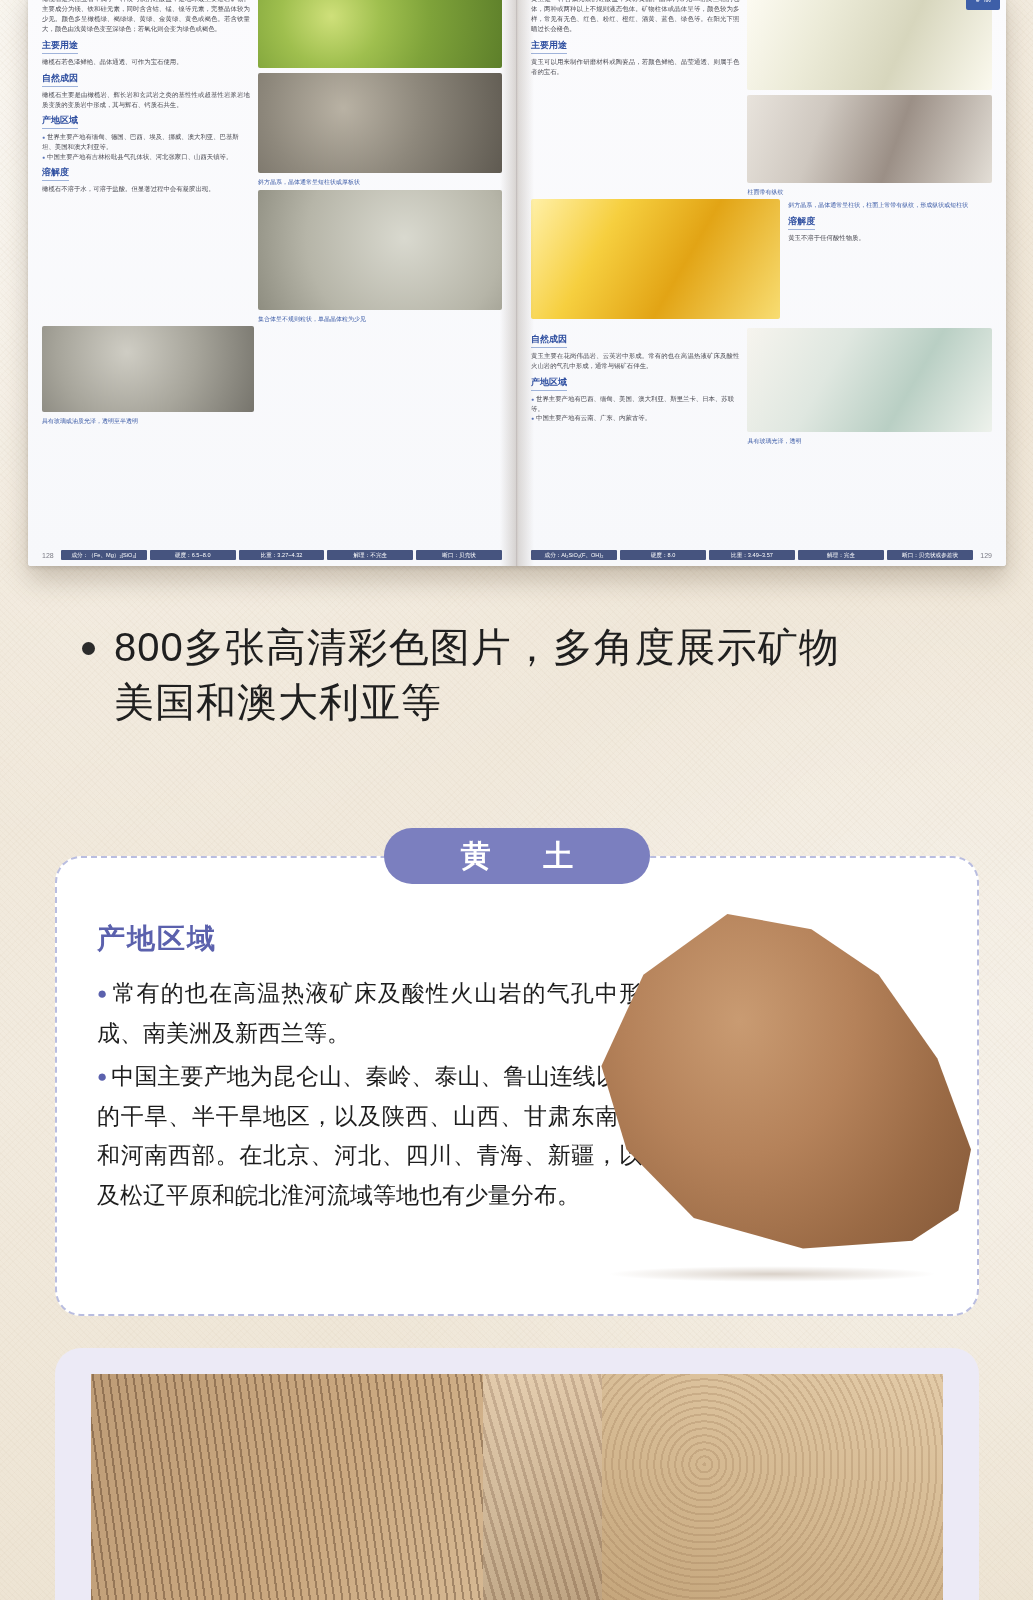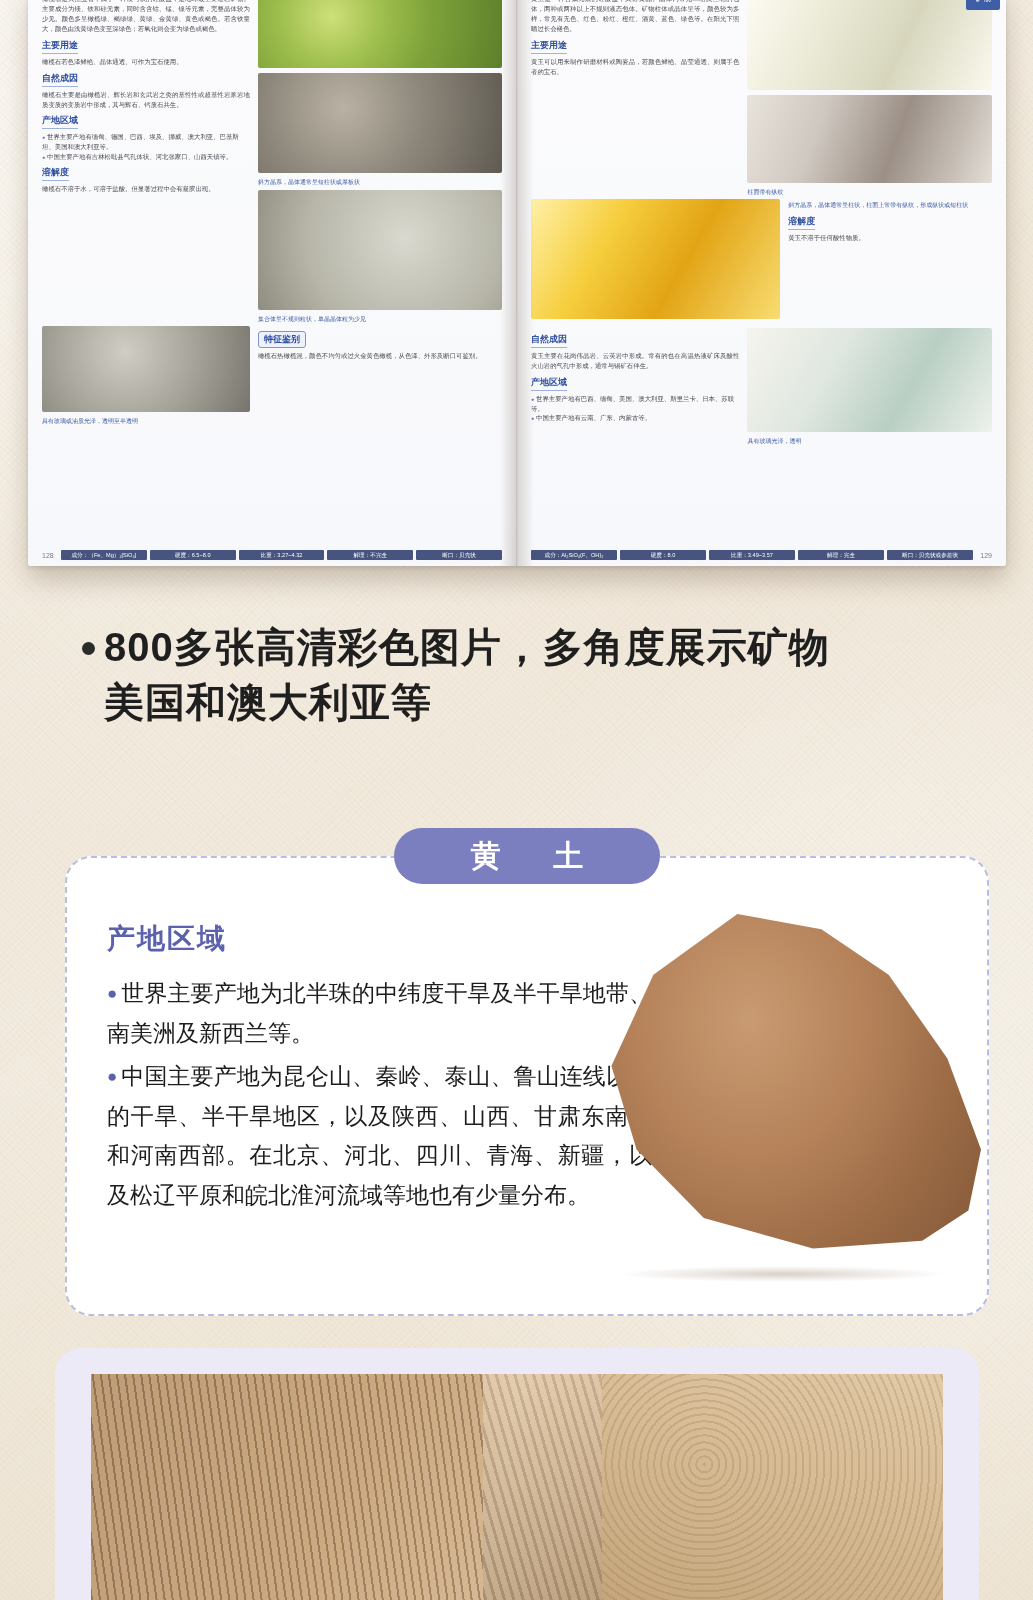--- a/index.html
+++ b/index.html
@@ -159,32 +159,32 @@
     position: absolute;
     left: 74px; top: 620px;
     width: 890px;
   }
   .headline .dot {
     position: absolute; left: 8px; top: 22px;
     width: 13px; height: 13px; border-radius: 50%;
     background: #2b2b2b;
   }
   .headline .txt {
-    margin-left: 30px;
+    margin-left: 40px;
     font-size: 40px;
     line-height: 1.38;
-    font-weight: bold;
+    font-weight: normal;
     color: #1f1f1f;
     letter-spacing: 1px;
   }
 
   
   .section {
     position: absolute;
-    left: 65px; top: 828px;
+    left: 55px; top: 828px;
     width: 924px;
   }
   .title-pill {
     position: relative;
     margin: 0 auto;
     width: 266px; height: 56px;
     background: #7b7fbf;
     border-radius: 28px;
     color: #fff;
     font-size: 30px;
@@ -311,24 +311,20 @@
             <div class="photo ph-granite" style="height:120px;margin-top:4px"></div>
             <div class="caption">集合体呈不规则粒状，单晶晶体粒为少见</div>
           </div>
         </div>
 
         <div style="display:flex;gap:8px;margin-top:2px">
           <div style="width:46%">
             <div class="photo ph-gray-porous" style="height:86px"></div>
             <div class="caption">具有玻璃或油质光泽，透明至半透明</div>
           </div>
-          <div style="width:54%">
-            <div class="mini-title boxed">特征鉴别</div>
-            <div class="mini-body">橄榄石热橄榄混，颜色不均匀或过火金黄色橄榄，从色泽、外形及断口可鉴别。</div>
-          </div>
         </div>
 
         <div class="specbar">
           <div class="pg">128</div>
           <div class="spec-cell">成分：（Fe、Mg）₂[SiO₄]</div>
           <div class="spec-cell">硬度：6.5~8.0</div>
           <div class="spec-cell">比重：3.27~4.32</div>
           <div class="spec-cell">解理：不完全</div>
           <div class="spec-cell">断口：贝壳状</div>
         </div>
@@ -397,21 +393,21 @@
       <div>美国和澳大利亚等</div>
     </div>
   </div>
 
   <div class="section">
     <div class="title-pill">黄  土</div>
     <div class="card">
       <div class="sec-head">产地区域</div>
       <div class="sec-body">
         <div class="para">
-          <span class="b">●</span><span>世界主要产地为北半珠的中纬度干旱及半干旱地带、南美洲及新西兰等。</span>
+          <span class="b">●</span><span>常有的也在高温热液矿床及酸性火山岩的气孔中形成、南美洲及新西兰等。</span>
         </div>
         <div class="para">
           <span class="b">●</span><span>中国主要产地为昆仑山、秦岭、泰山、鲁山连线以北的干旱、半干旱地区，以及陕西、山西、甘肃东南部和河南西部。在北京、河北、四川、青海、新疆，以及松辽平原和皖北淮河流域等地也有少量分布。</span>
         </div>
       </div>
       <div class="loess-rock"></div>
       <div class="loess-shadow"></div>
     </div>
   </div>
 

